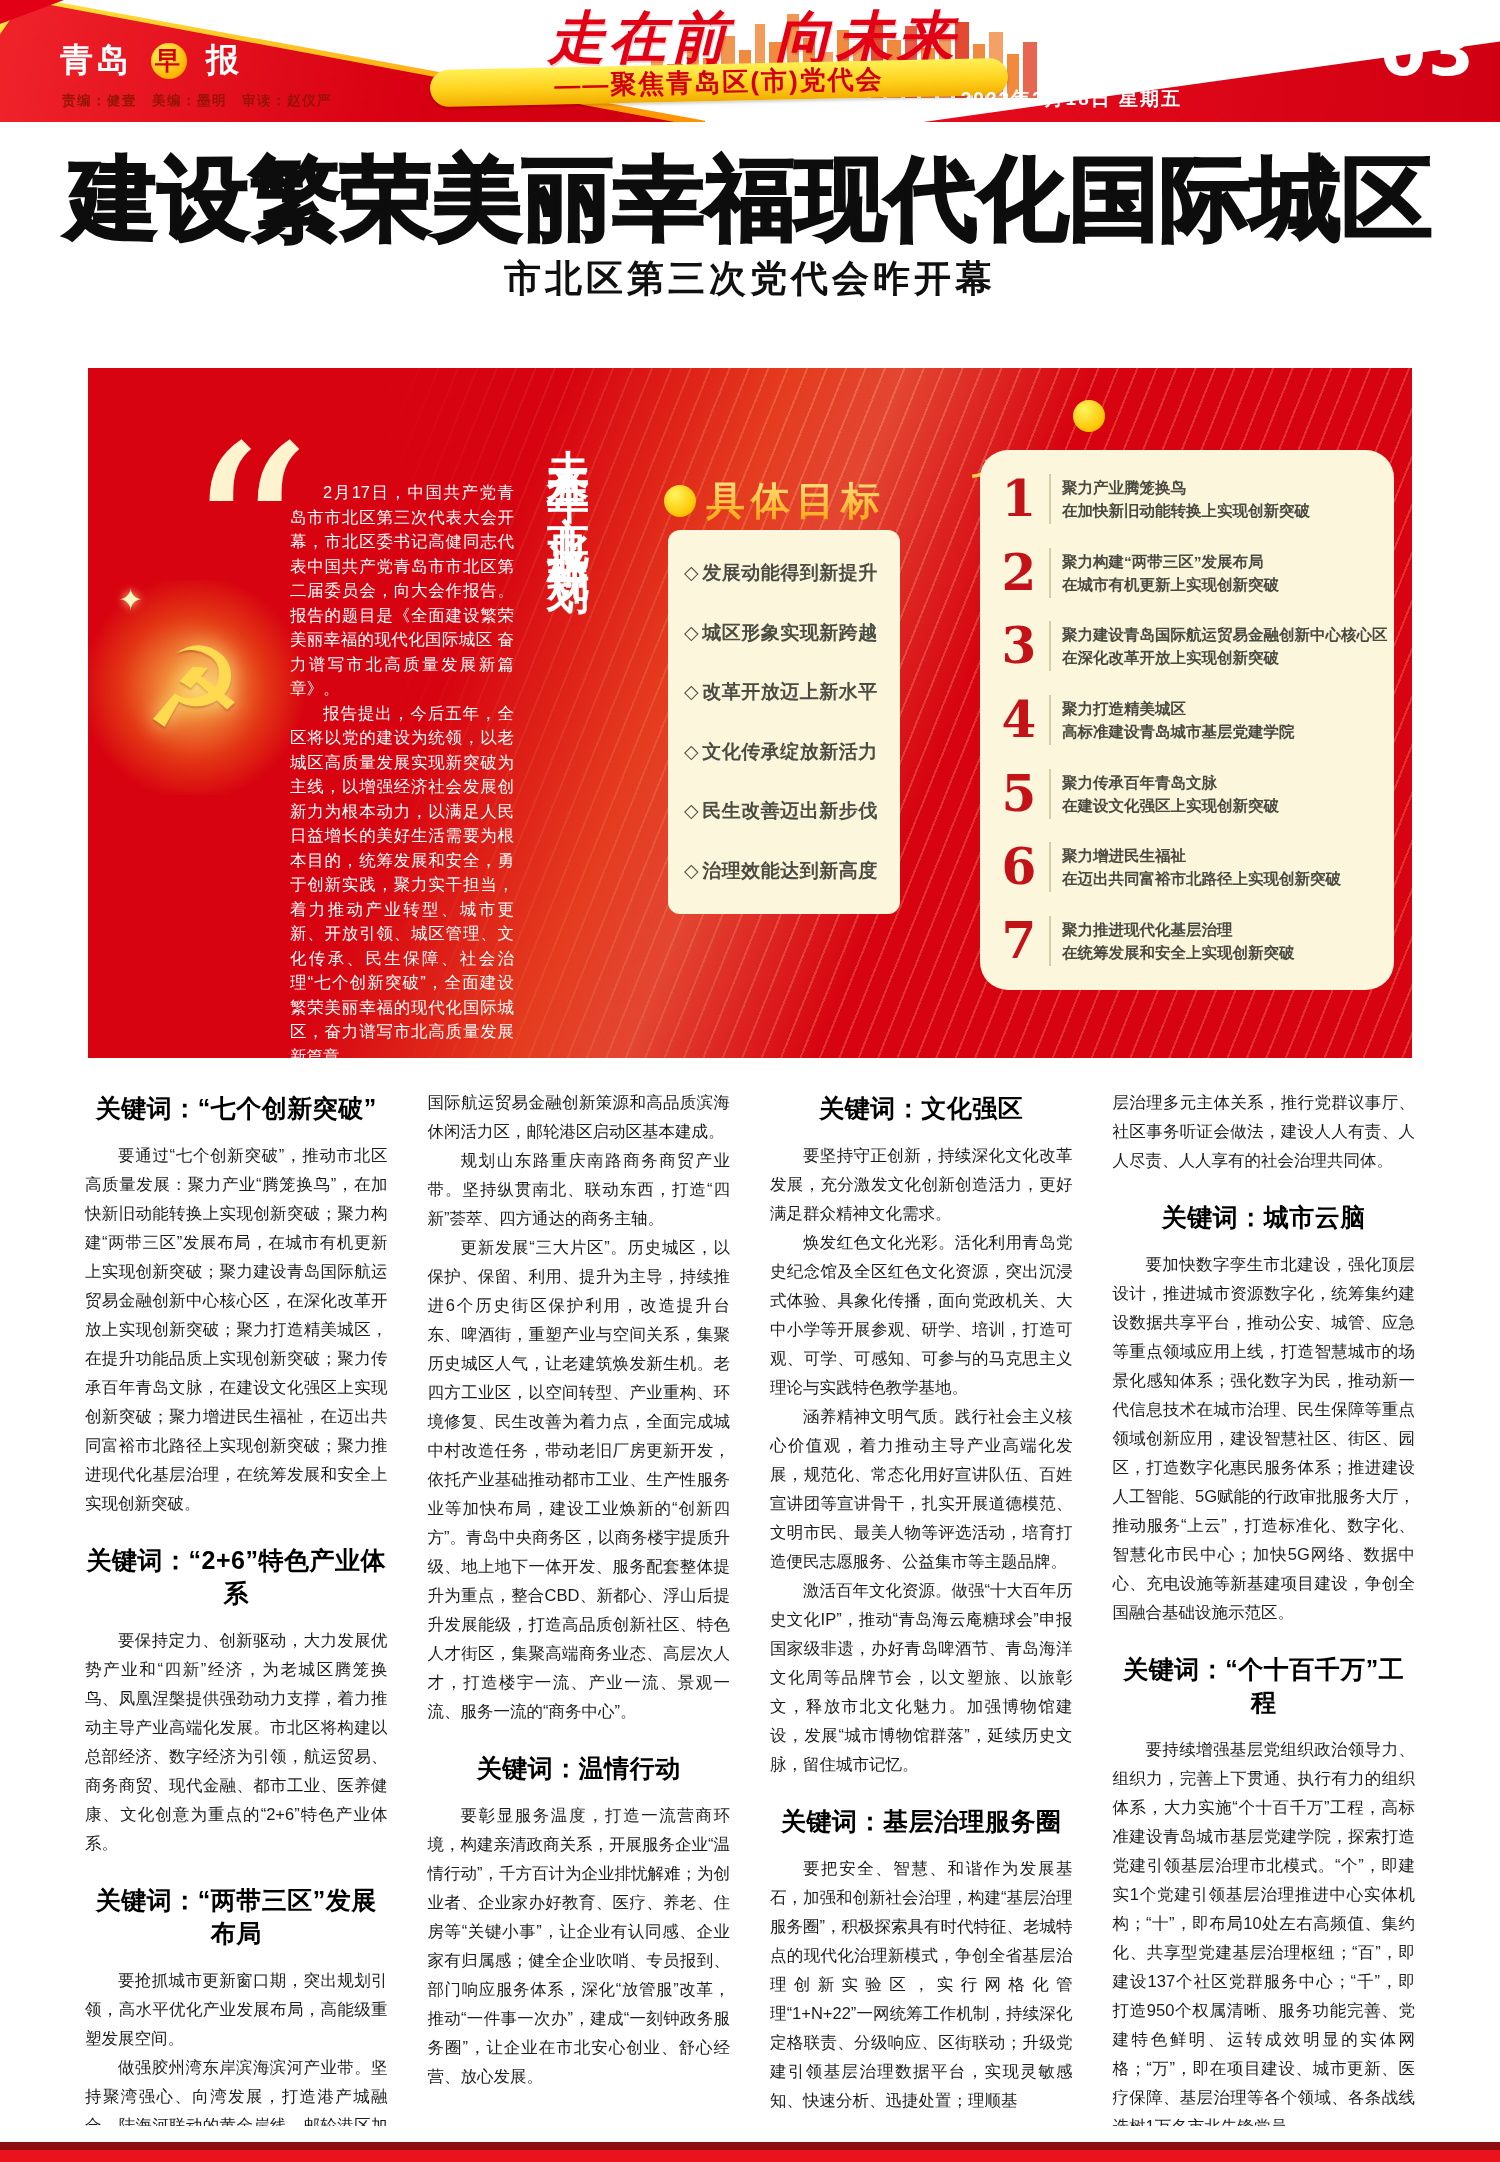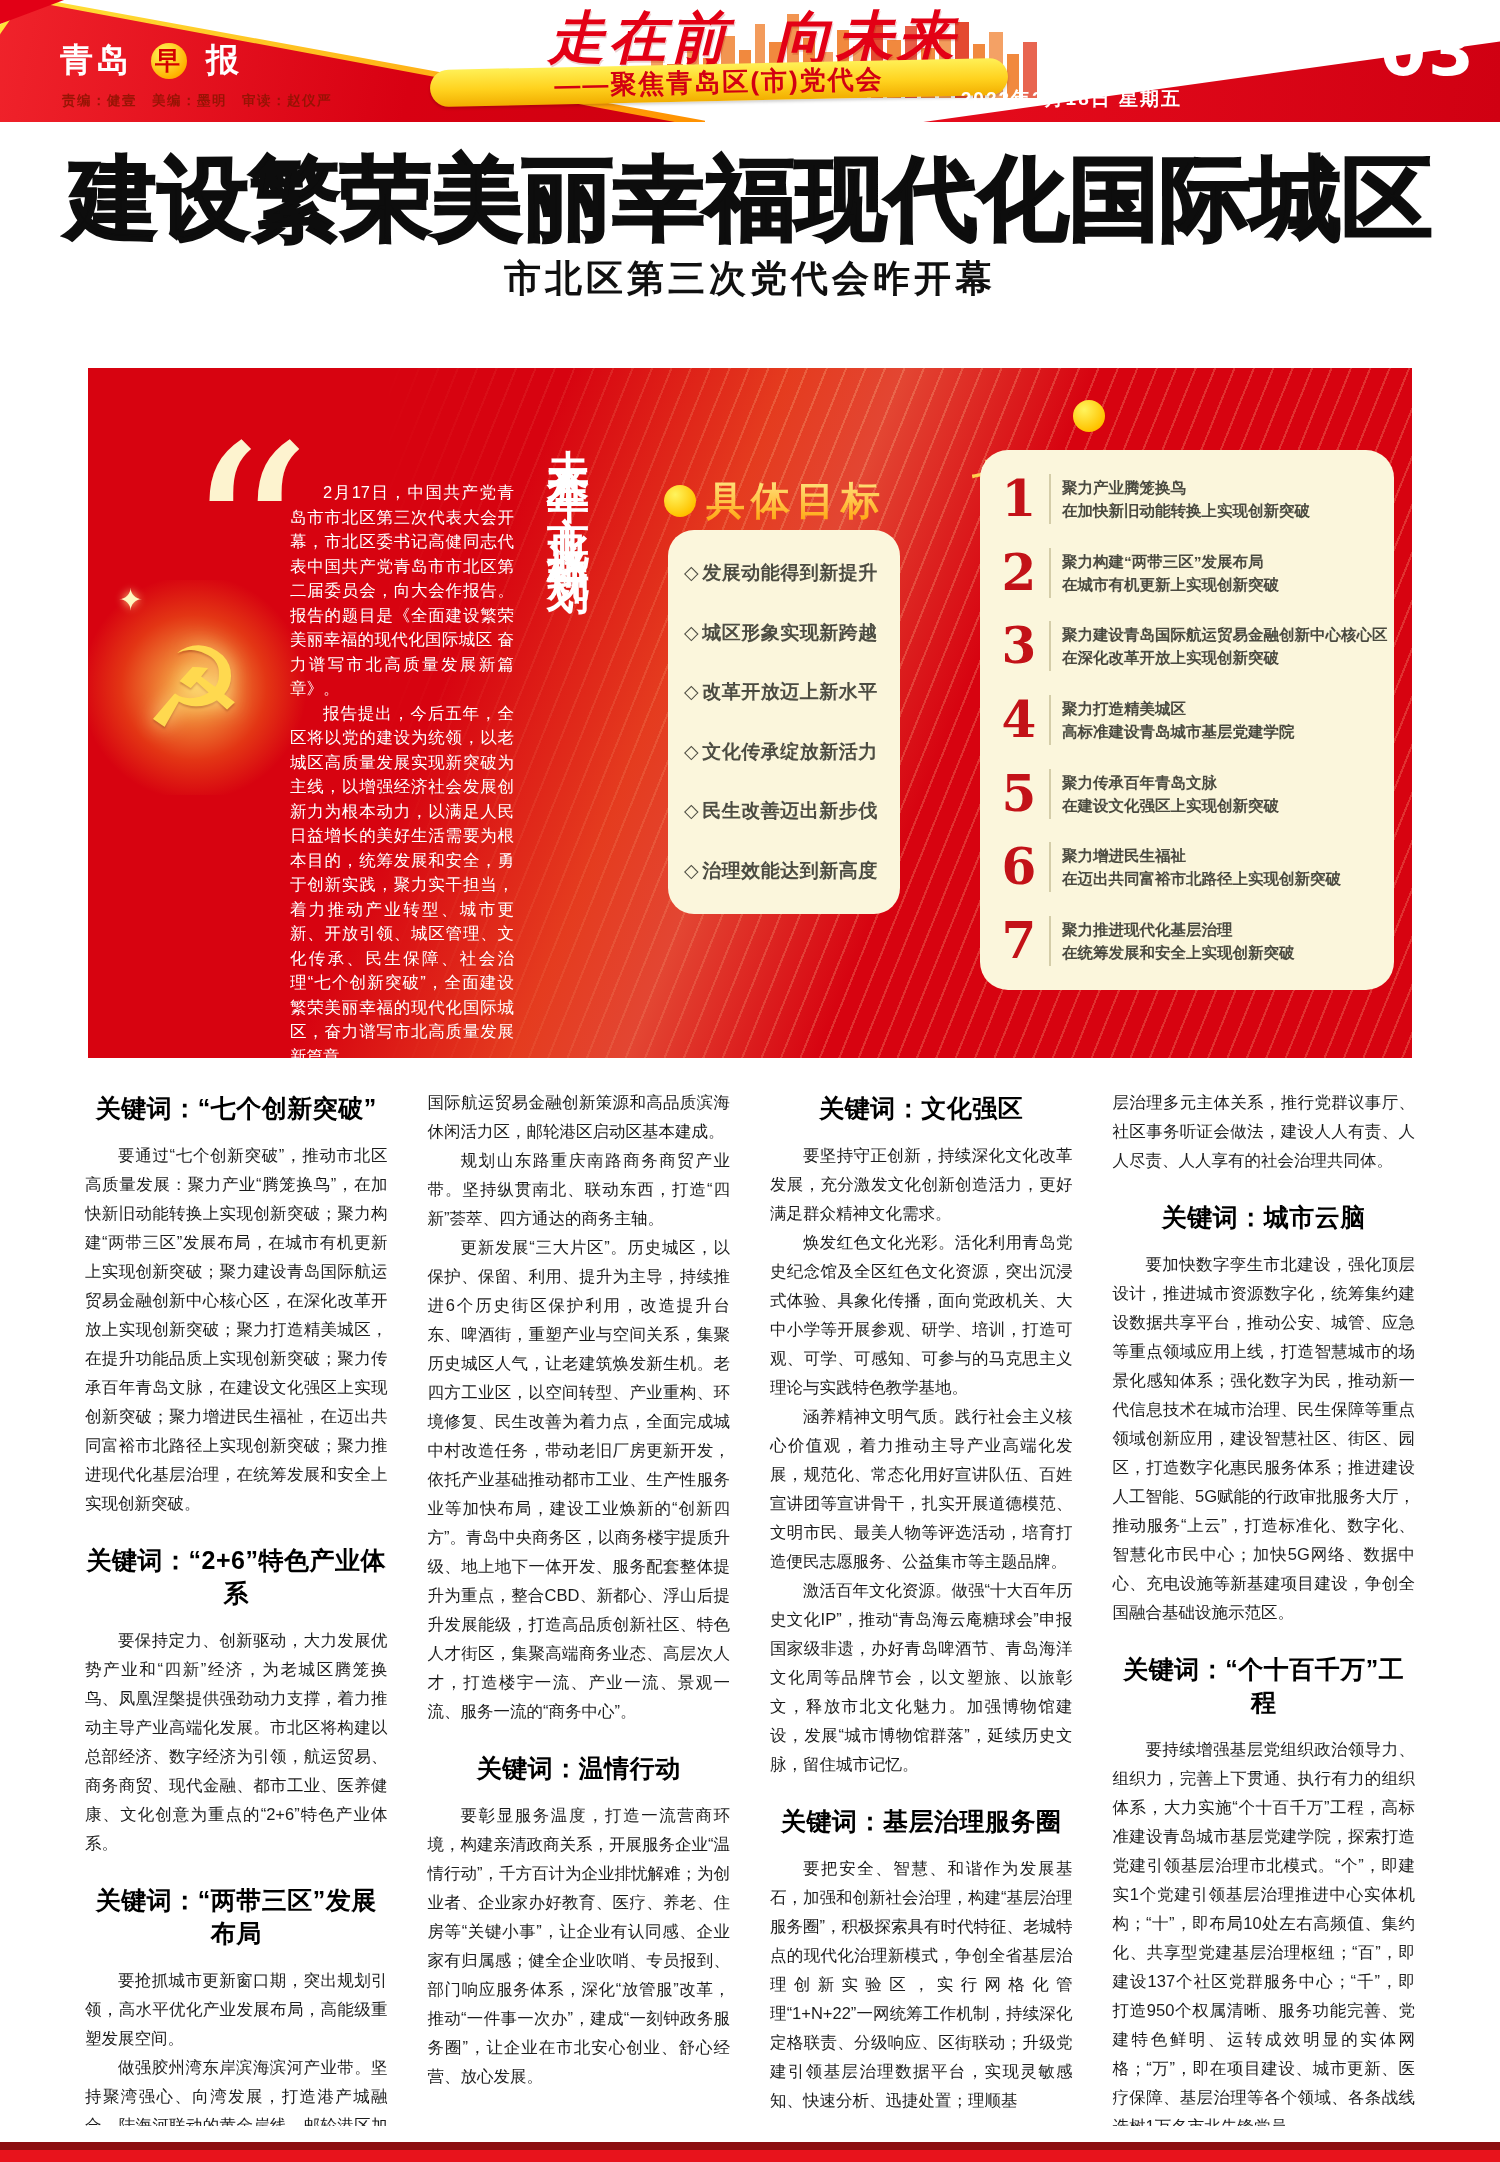--- a/index.html
+++ b/index.html
@@ -63,21 +63,21 @@
   .quote-text p{margin:0;text-indent:2em;}
   .vtitle{position:absolute;left:452px;top:48px;height:610px;writing-mode:vertical-rl;color:#fff;
           font-size:42px;font-weight:900;letter-spacing:11px;}
   .goals-head{position:absolute;left:576px;top:106px;display:flex;align-items:center;gap:10px;}
   .dot-icon{width:32px;height:32px;border-radius:50%;
             background:radial-gradient(circle at 35% 30%,#fff45e,#ffc400 70%,#ff9d00);}
   .goals-title{font-size:39px;font-weight:900;letter-spacing:6px;
                background:linear-gradient(#ffec8f,#ff9d00);-webkit-background-clip:text;
                background-clip:text;color:transparent;}
   .goals-box{position:absolute;left:580px;top:162px;width:232px;height:384px;background:#fbf6dc;
-             border-radius:26px;padding:30px 16px;box-sizing:border-box;display:flex;
+             border-radius:12px;padding:30px 16px;box-sizing:border-box;display:flex;
              flex-direction:column;justify-content:space-between;}
   .goal{color:#4c4c42;font-size:19px;font-weight:700;letter-spacing:.5px;white-space:nowrap;}
   .goal .dm{margin-right:3px;}
   .bt-head{position:absolute;left:884px;top:32px;display:flex;align-items:center;gap:22px;flex-direction:column;}
   .bt-title{font-size:35px;font-weight:900;letter-spacing:4px;
             background:linear-gradient(#ffec8f,#ffae00);-webkit-background-clip:text;
             background-clip:text;color:transparent;}
   .bt-box{position:absolute;left:892px;top:82px;width:414px;height:540px;background:#fbf6dc;
           border-radius:28px;padding:24px 20px;box-sizing:border-box;display:flex;
           flex-direction:column;justify-content:space-between;}

